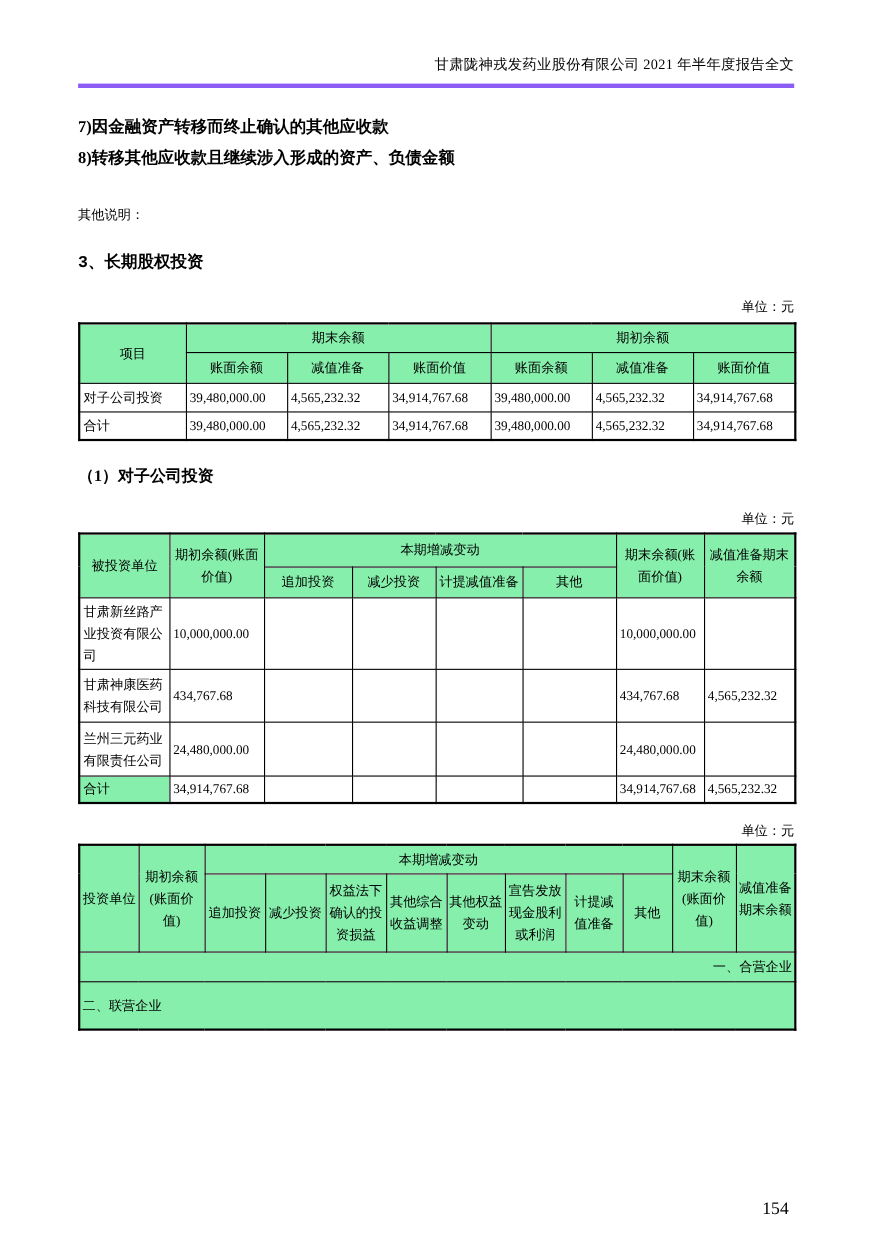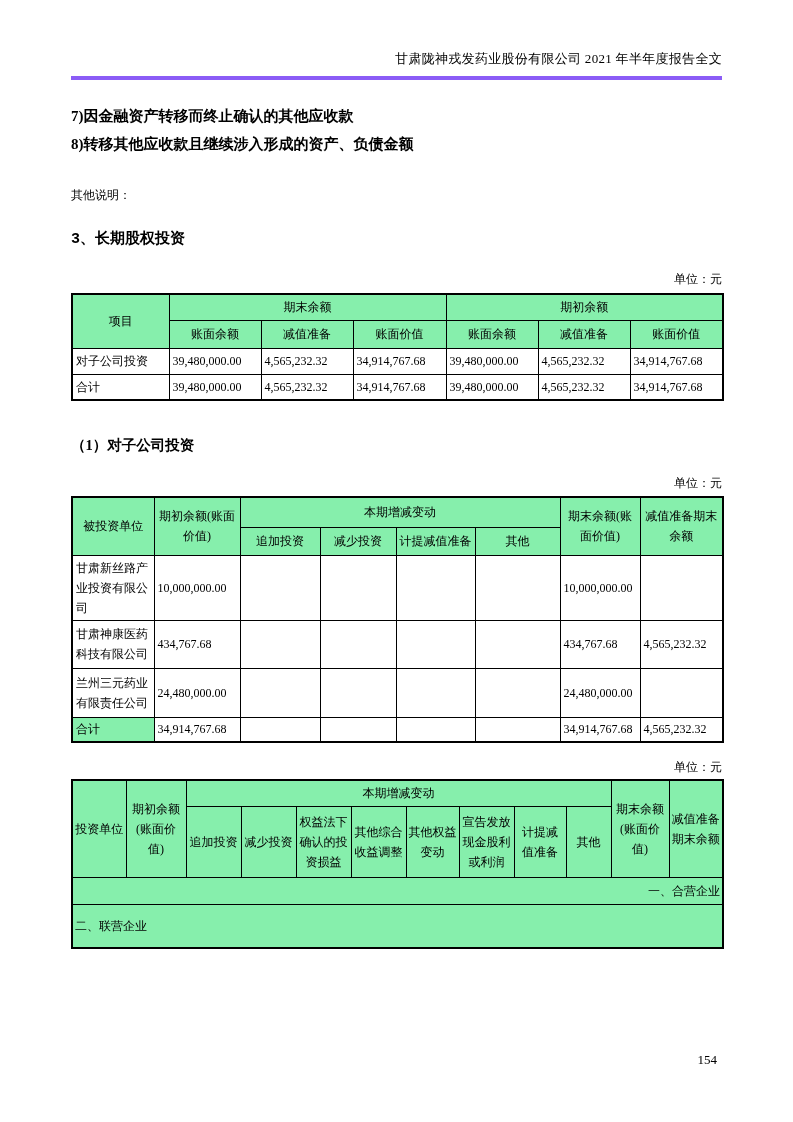--- a/index.html
+++ b/index.html
@@ -12,39 +12,39 @@
   .doc-header {
     text-align:right; font-size:13px; letter-spacing:0.3px;
     padding-bottom:9px; border-bottom:4px solid #8b5cf6; line-height:17px;
   }
   .bold-line { font-weight:bold; font-size:15px; line-height:20px; }
   .m-item7 { margin-top:26px; }
   .m-item8 { margin-top:8px; }
   .note { font-size:12px; margin-top:33px; line-height:17px; }
   .section-title { font-size:15px; font-weight:bold; margin-top:26px; line-height:20px;font-family:Liberation Mono, monospace; }
   .sub-title { font-size:14.5px; font-weight:bold; line-height:20px; }
-  .m-sub1 { margin-top:34px; }
+  .m-sub1 { margin-top:22px; }
   .m-sub2 { margin-top:30px; }
   .unit { font-size:12px; text-align:right; line-height:17px; }
   .m-unit1 { margin-top:21px; margin-bottom:5px; }
   .m-unit2 { margin-top:20px; margin-bottom:4px; }
   .m-unit3 { margin-top:16px; margin-bottom:3px; }
 
   table.t { width:651px; border-collapse:collapse; table-layout:fixed; border:2px solid #000; }
   table.t th, table.t td {
     border:1px solid #000; font-size:12px; font-weight:normal;
     padding:1px 3px; vertical-align:middle; line-height:20px;
     overflow:hidden; word-break:break-all;
   }
   .hd { background:#86efac; text-align:center; }
   .num { }
   .lbl { text-align:left; }
   table.t3 th, table.t3 td { padding:1px 2px; }
 
-  .page-number { position:absolute; top:1052px; right:76px; font-size:13px; }
+  .page-number { position:absolute; top:1091px; right:76px; font-size:16px; }
 </style>
 </head>
 <body>
 
 <div class="page">
 
   <div class="doc-header">
     <span>甘肃陇神戎发药业股份有限公司 2021 年半年度报告全文</span>
   </div>
 

